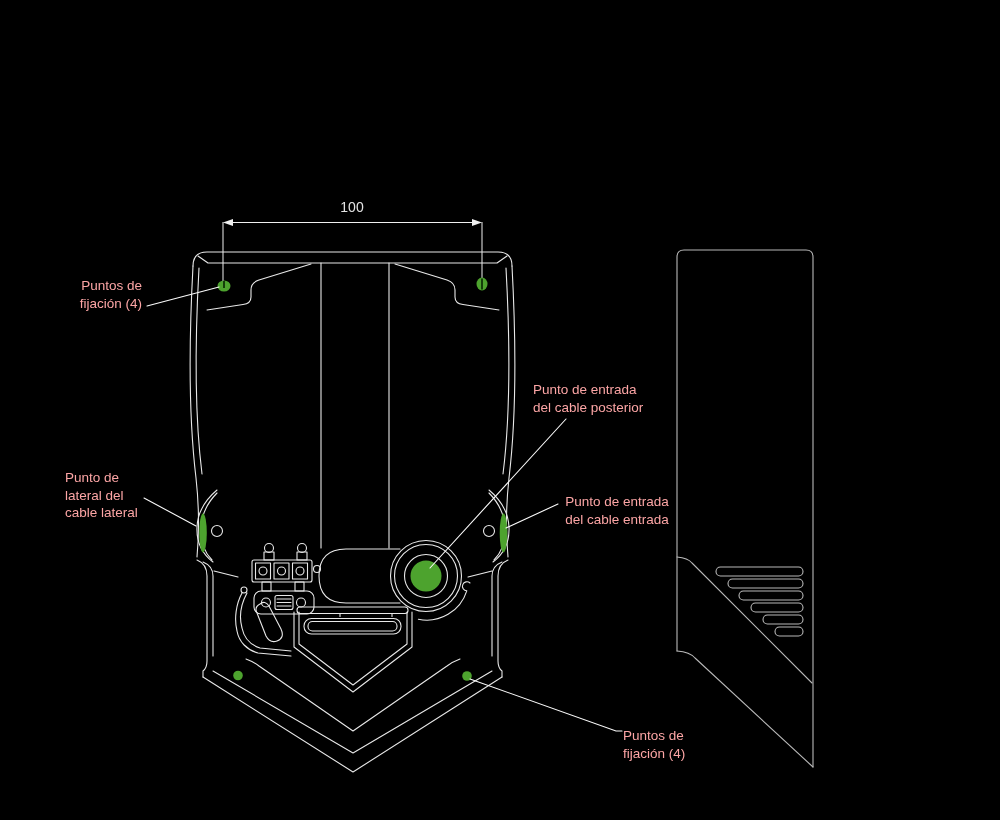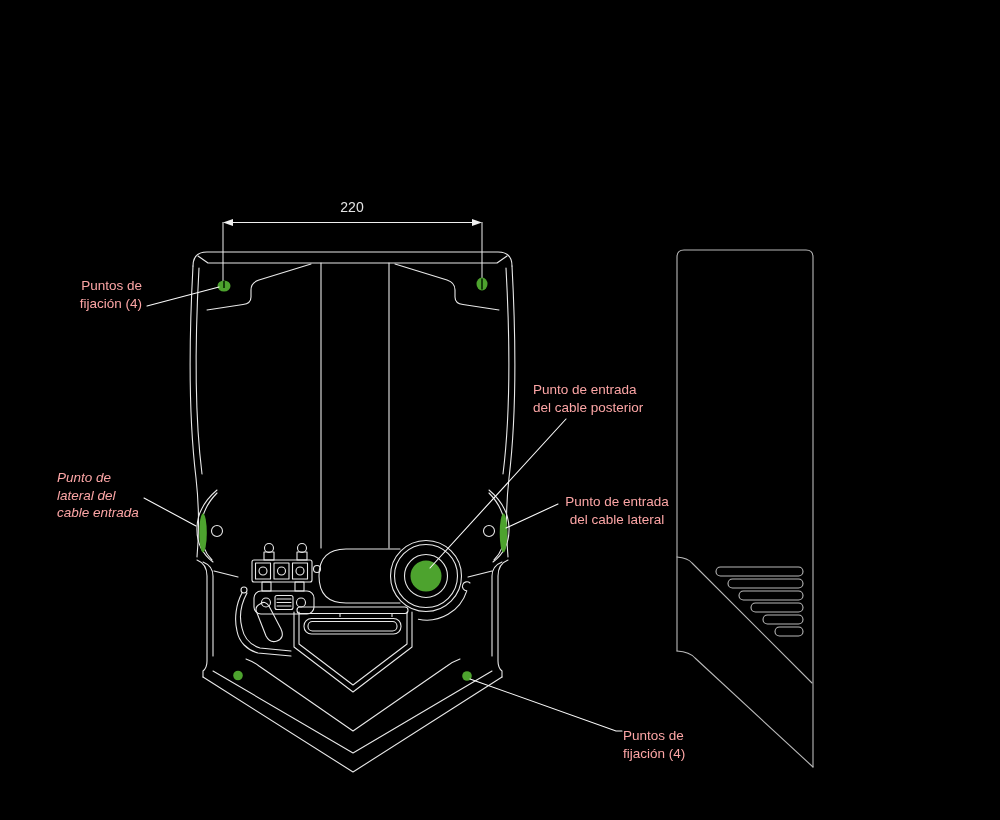--- a/index.html
+++ b/index.html
@@ -3,21 +3,21 @@
 <meta charset="utf-8">
 <style>
   html,body{margin:0;padding:0;background:#000;}
   .stage{position:relative;width:1000px;height:820px;background:#000;overflow:hidden;
          font-family:"Liberation Sans", sans-serif;}
   svg{position:absolute;left:0;top:0;}
   .lbl{position:absolute;font-size:13.5px;line-height:17.5px;color:#fca5a5;white-space:nowrap;}
   .lbl-right{text-align:right;}
   .lbl-center{text-align:center;}
   #lbl-fix-top{left:38px;top:277px;width:104px;}
-  #lbl-lat-left{left:57px;top:469px;font-style:italic;}
+  #lbl-lat-left{left:65px;top:469px;}
   #lbl-post{left:533px;top:381px;}
   #lbl-lat-right{left:557px;top:493px;width:120px;}
   #lbl-fix-bottom{left:623px;top:727px;}
   #lbl-dim{left:322px;top:199px;width:60px;text-align:center;font-size:14px;color:#e4e4e4;}
 </style>
 </head>
 <body>
 
 <div class="stage">
 
@@ -126,41 +126,41 @@
 
   <g stroke="#fafafa" stroke-width="1.1" fill="none" stroke-linecap="round">
     <path d="M147,306 L219,287"></path>
     <path d="M144,498 L196,526"></path>
     <path d="M566,419 L430,568"></path>
     <path d="M558,504 L506,528"></path>
     <path d="M470,679 L616,731 L622,731"></path>
   </g>
 </svg>
 
-  <div class="lbl" id="lbl-dim">220</div>
+  <div class="lbl" id="lbl-dim">100</div>
 
   <div class="lbl lbl-right" id="lbl-fix-top">
     <div>Puntos de</div>
     <div>fijación (4)</div>
   </div>
 
   <div class="lbl" id="lbl-lat-left">
     <div>Punto de</div>
     <div>lateral del</div>
-    <div>cable entrada</div>
+    <div>cable lateral</div>
   </div>
 
   <div class="lbl" id="lbl-post">
     <div>Punto de entrada</div>
     <div>del cable posterior</div>
   </div>
 
   <div class="lbl lbl-center" id="lbl-lat-right">
     <div>Punto de entrada</div>
-    <div>del cable lateral</div>
+    <div>del cable entrada</div>
   </div>
 
   <div class="lbl" id="lbl-fix-bottom">
     <div>Puntos de</div>
     <div>fijación (4)</div>
   </div>
 
 </div>
 
 </body></html>

